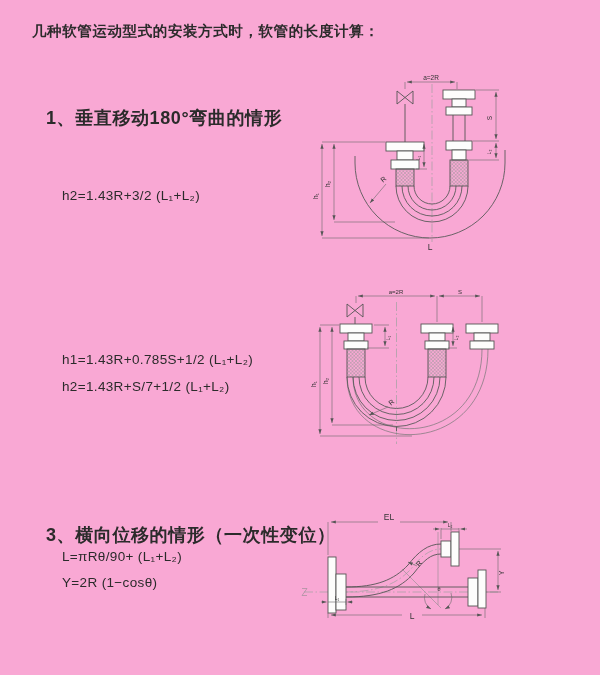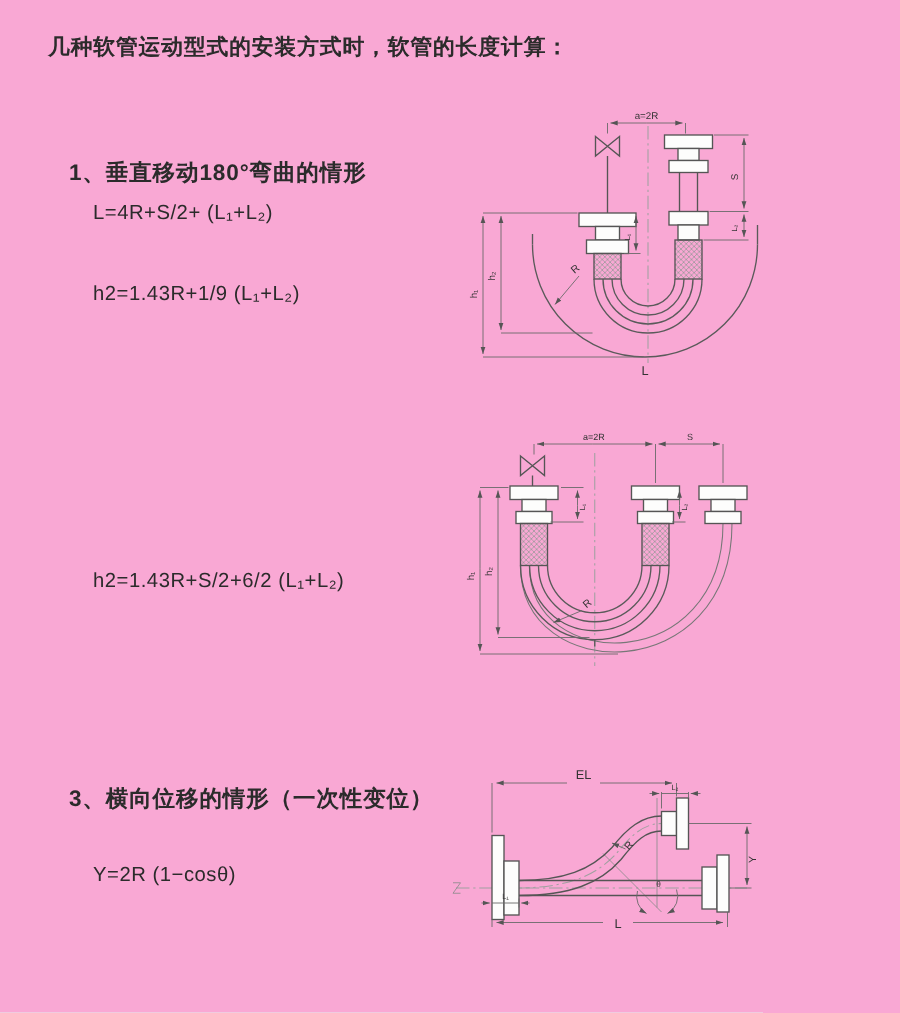--- a/index.html
+++ b/index.html
@@ -7,41 +7,40 @@
     position:relative;width:600px;height:675px;margin:0 auto;
     background:#f9a8d4;overflow:hidden;
     font-family:"Liberation Sans","DejaVu Sans",sans-serif;
     color:#2b2b2b;
   }
   .title{
     position:absolute;left:32px;top:22px;
     font-size:14.5px;font-weight:600;letter-spacing:.6px;white-space:nowrap;
   }
   .sec-head{
-    position:absolute;font-size:15px;font-weight:600;letter-spacing:.6px;white-space:nowrap;
+    position:absolute;font-size:18px;font-weight:600;letter-spacing:.6px;white-space:nowrap;
   }
   .formula{
     position:absolute;font-size:13.5px;font-weight:500;letter-spacing:.35px;white-space:nowrap;
   }
   svg.diag{position:absolute;}
   svg.diag text{
     font-family:"Liberation Sans","DejaVu Sans",sans-serif;
     fill:#333;font-weight:500;
   }
 </style>
 </head>
 <body>
 
 <div class="page">
 
   <div class="title">几种软管运动型式的安装方式时，软管的长度计算：</div>
 
   <div class="sec-head" style="left:46px;top:106px">1、垂直移动180°弯曲的情形</div>
-  <div class="formula" style="left:62px;top:134px">L=4R+S/2+ (L₁+L₂)</div>
-  <div class="formula" style="left:62px;top:188px">h2=1.43R+1/9 (L₁+L₂)</div>
+  <div class="formula" style="left:62px;top:188px">h2=1.43R+3/2 (L₁+L₂)</div>
 
   <svg class="diag" style="left:300px;top:68px" width="292" height="190" viewBox="0 0 292 190">
     <defs>
       <marker id="ar1" markerWidth="9" markerHeight="7" refX="8" refY="3" orient="auto">
         <path d="M0,0.3 L8,3 L0,5.7 Z" fill="#555"></path>
       </marker>
       <pattern id="hx1" width="3.5" height="3.5" patternUnits="userSpaceOnUse">
         <path d="M0,0 L3.5,3.5 M3.5,0 L0,3.5" stroke="#999" stroke-width="0.5"></path>
       </pattern>
     </defs>
@@ -101,21 +100,22 @@
     <text x="131" y="11.5" font-size="6.5" text-anchor="middle">a=2R</text>
     <text x="18" y="128" font-size="6.5" text-anchor="middle" transform="rotate(-90 18 128)">h₁</text>
     <text x="30" y="116" font-size="6.5" text-anchor="middle" transform="rotate(-90 30 116)">h₂</text>
     <text x="120" y="90" font-size="5" text-anchor="middle" transform="rotate(-90 120 90)">L₁</text>
     <text x="192" y="50" font-size="6.5" text-anchor="middle" transform="rotate(-90 192 50)">S</text>
     <text x="191" y="84" font-size="5" text-anchor="middle" transform="rotate(-90 191 84)">L₂</text>
     <text x="85" y="113" font-size="7" text-anchor="middle" transform="rotate(-40 85 113)">R</text>
     <text x="130" y="182" font-size="8.5" text-anchor="middle">L</text>
   </svg>
 
-  <div class="formula" style="left:62px;top:379px">h2=1.43R+S/2+6/2 (L₁+L₂)</div>
+  <div class="formula" style="left:62px;top:352px">h1=1.43R+0.785S+1/2 (L₁+L₂)</div>
+  <div class="formula" style="left:62px;top:379px">h2=1.43R+S/7+1/2 (L₁+L₂)</div>
 
   <svg class="diag" style="left:300px;top:284px" width="292" height="180" viewBox="0 0 292 180">
     <defs>
       <marker id="ar2" markerWidth="9" markerHeight="7" refX="8" refY="3" orient="auto">
         <path d="M0,0.3 L8,3 L0,5.7 Z" fill="#555"></path>
       </marker>
       <pattern id="hx2" width="3.5" height="3.5" patternUnits="userSpaceOnUse">
         <path d="M0,0 L3.5,3.5 M3.5,0 L0,3.5" stroke="#999" stroke-width="0.5"></path>
       </pattern>
     </defs>
@@ -179,20 +179,21 @@
     <text x="96" y="9.5" font-size="6" text-anchor="middle">a=2R</text>
     <text x="160" y="9.5" font-size="6" text-anchor="middle">S</text>
     <text x="16" y="100" font-size="6.5" text-anchor="middle" transform="rotate(-90 16 100)">h₁</text>
     <text x="28" y="97" font-size="6.5" text-anchor="middle" transform="rotate(-90 28 97)">h₂</text>
     <text x="90" y="54" font-size="5" text-anchor="middle" transform="rotate(-90 90 54)">L₁</text>
     <text x="158" y="54" font-size="5" text-anchor="middle" transform="rotate(-90 158 54)">L₂</text>
     <text x="93" y="120" font-size="7" text-anchor="middle" transform="rotate(-40 93 120)">R</text>
   </svg>
 
   <div class="sec-head" style="left:46px;top:523px">3、横向位移的情形（一次性变位）</div>
+  <div class="formula" style="left:62px;top:549px">L=πRθ/90+ (L₁+L₂)</div>
   <div class="formula" style="left:62px;top:575px">Y=2R (1−cosθ)</div>
 
   <svg class="diag" style="left:298px;top:492px" width="297" height="170" viewBox="0 0 297 170">
     <defs>
       <marker id="ar3" markerWidth="9" markerHeight="7" refX="8" refY="3" orient="auto">
         <path d="M0,0.3 L8,3 L0,5.7 Z" fill="#555"></path>
       </marker>
     </defs>
 
     <g stroke="#a0a0a0" stroke-width="0.7" stroke-dasharray="9,2.5,1.5,2.5" fill="none">

